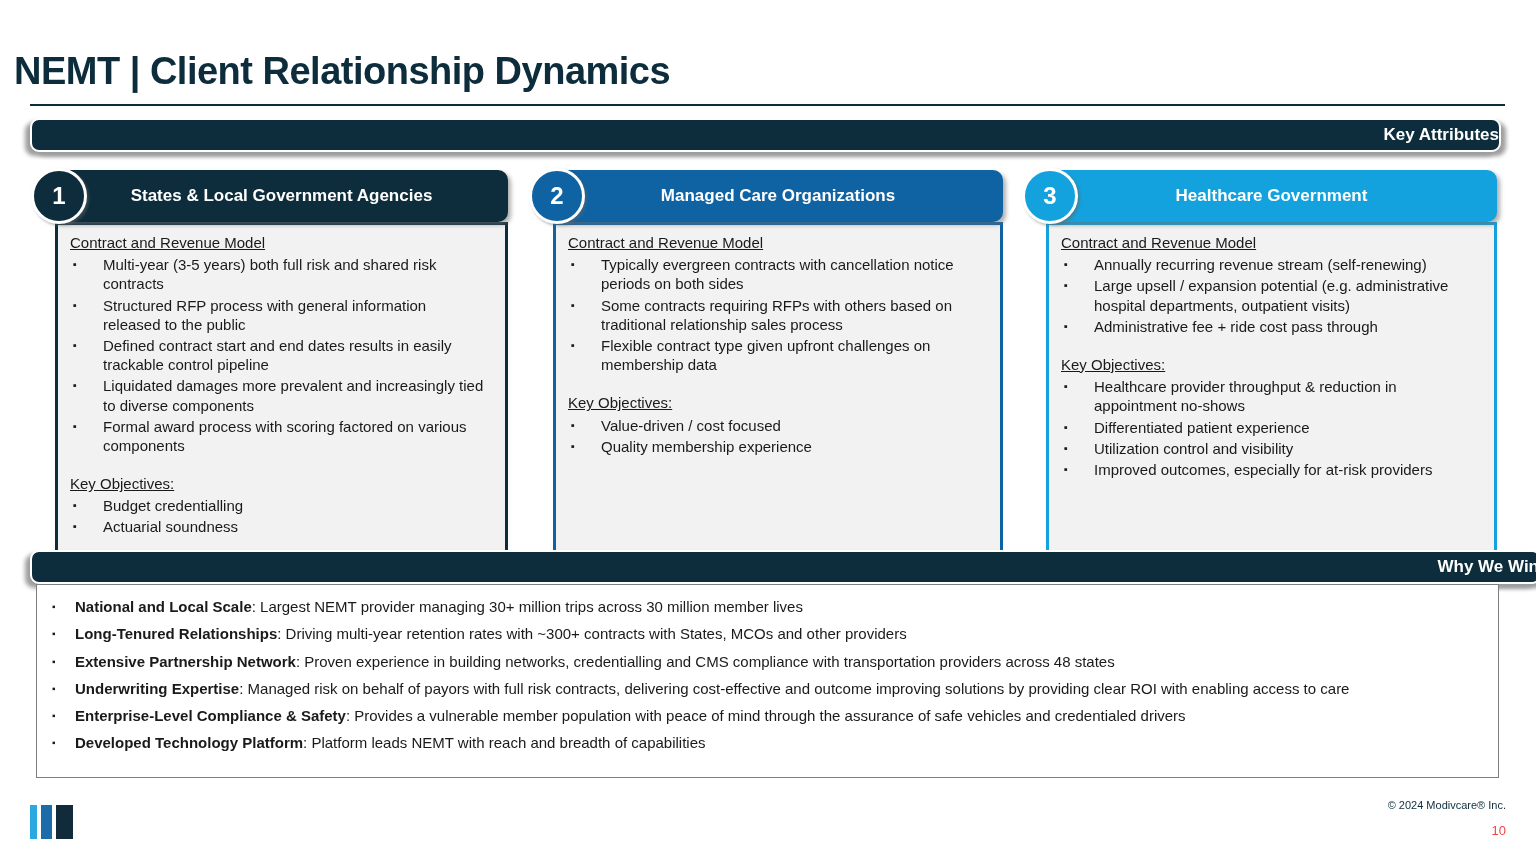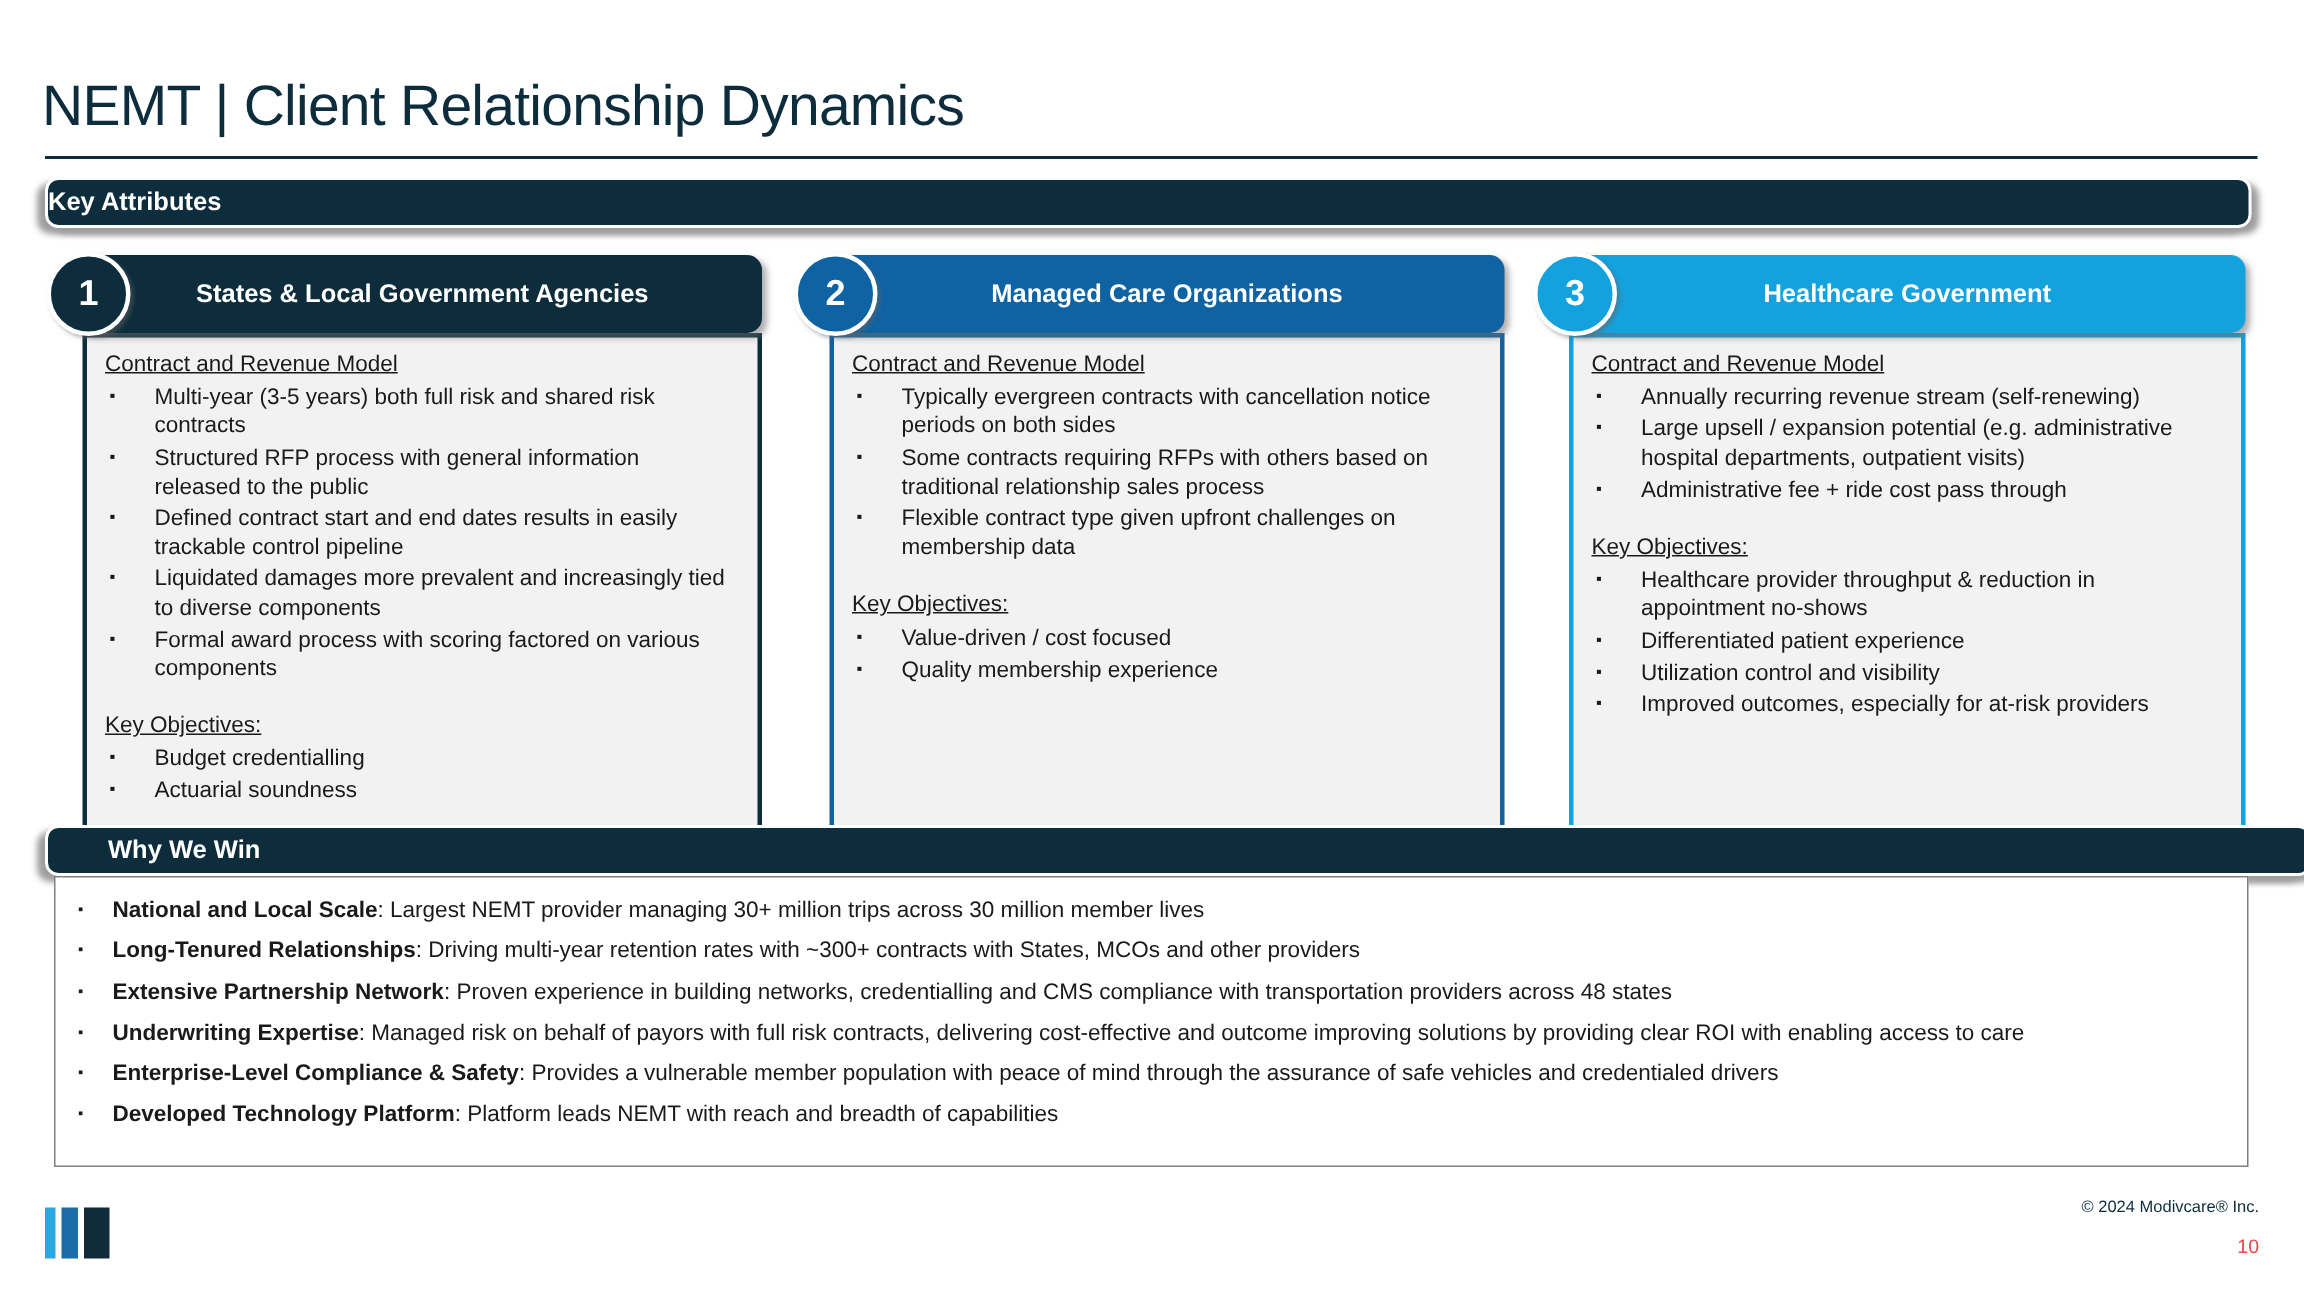--- a/index.html
+++ b/index.html
@@ -1,29 +1,29 @@
 <!DOCTYPE html>
 <html><head>
 <meta charset="utf-8">
 <style>
   html,body{margin:0;padding:0;}
   body{
     width:1536px;height:864px;position:relative;overflow:hidden;
     background:#ffffff;font-family:"Liberation Sans",sans-serif;color:#1a1a1a;
   }
   
-  .slide-title{position:absolute;left:28px;top:50px;font-size:38px;font-weight:normal;color:#0D2D3C;letter-spacing:-0.5px;}
+  .slide-title{position:absolute;left:14px;top:50px;font-size:38px;font-weight:bold;color:#0D2D3C;letter-spacing:-0.5px;}
   .title-rule{position:absolute;left:30px;top:104px;width:1475px;height:2px;background:#0D2D3C;}
 
   
   .banner{
     position:absolute;left:30px;width:1467px;height:30px;background:#0D2D3C;
     border:2px solid #ffffff;border-radius:9px;
     box-shadow:-5px 4px 4px #9e9e9e,5px 4px 4px #9e9e9e;
-    display:flex;align-items:center;justify-content:flex-start;
+    display:flex;align-items:center;justify-content:flex-end;
     color:#ffffff;font-weight:bold;font-size:17px;
   }
   #banner-key{top:118px;}
   #banner-why{top:550px;padding-left:40px;}
 
   
   .column{position:absolute;top:170px;}
   #col1{left:55px;width:453px;}
   #col2{left:553px;width:450px;}
   #col3{left:1046px;width:451px;}

